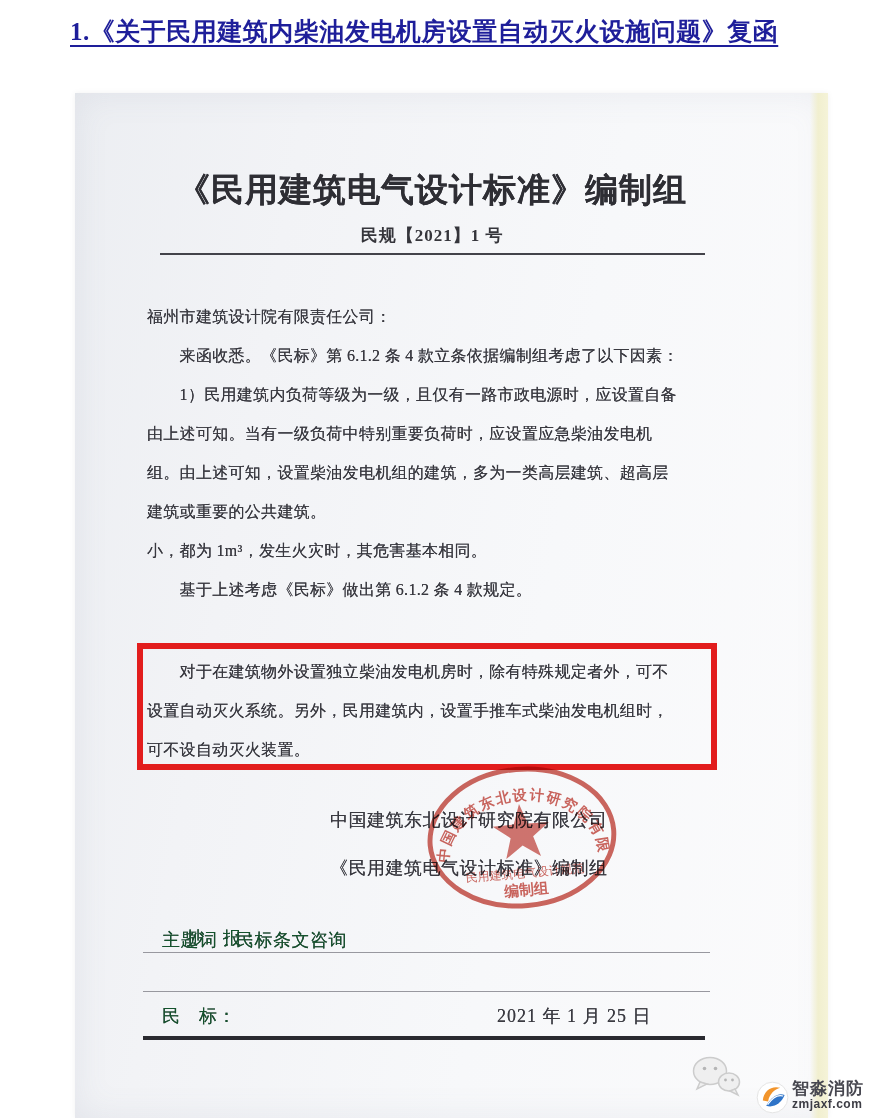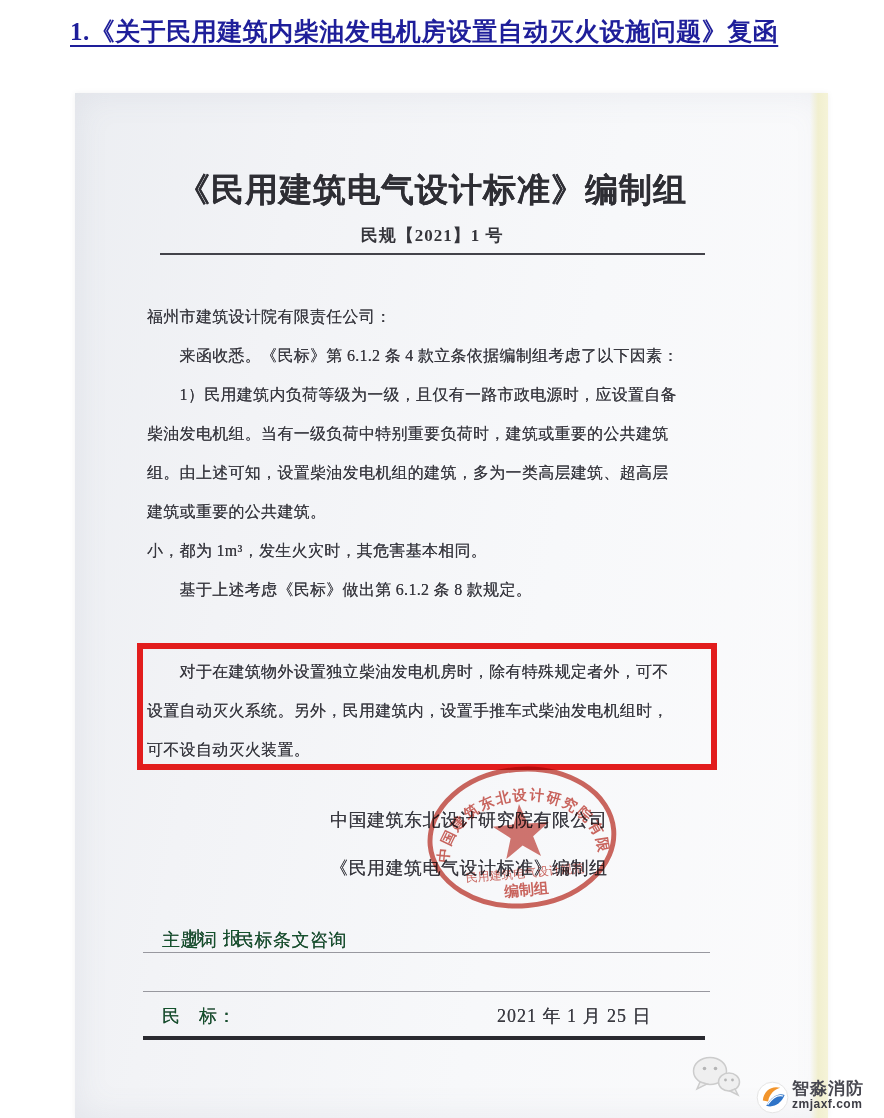--- a/index.html
+++ b/index.html
@@ -94,25 +94,25 @@
   <div class="edge-strip"></div>
 
   <div class="doc-title">《民用建筑电气设计标准》编制组</div>
   <div class="doc-number">民规【2021】1 号</div>
   <div class="title-rule"></div>
 
   <div class="bodytext">
     <div class="bline">福州市建筑设计院有限责任公司：</div>
     <div class="bline">　　来函收悉。《民标》第 6.1.2 条 4 款立条依据编制组考虑了以下因素：</div>
     <div class="bline">　　1）民用建筑内负荷等级为一级，且仅有一路市政电源时，应设置自备</div>
-    <div class="bline">柴油发电机组。当有一级负荷中特别重要负荷时，建筑或重要的公共建筑</div>
+    <div class="bline">由上述可知。当有一级负荷中特别重要负荷时，应设置应急柴油发电机</div>
     <div class="bline">组。由上述可知，设置柴油发电机组的建筑，多为一类高层建筑、超高层</div>
     <div class="bline">建筑或重要的公共建筑。</div>
     <div class="bline">小，都为 1m³，发生火灾时，其危害基本相同。</div>
-    <div class="bline">　　基于上述考虑《民标》做出第 6.1.2 条 8 款规定。</div>
+    <div class="bline">　　基于上述考虑《民标》做出第 6.1.2 条 4 款规定。</div>
   </div>
 
   <div class="red-box"></div>
   <div class="boxtext">
     <div class="bline">　　对于在建筑物外设置独立柴油发电机房时，除有特殊规定者外，可不</div>
     <div class="bline">设置自动灭火系统。另外，民用建筑内，设置手推车式柴油发电机组时，</div>
     <div class="bline">可不设自动灭火装置。</div>
   </div>
 
   <div class="signature">

